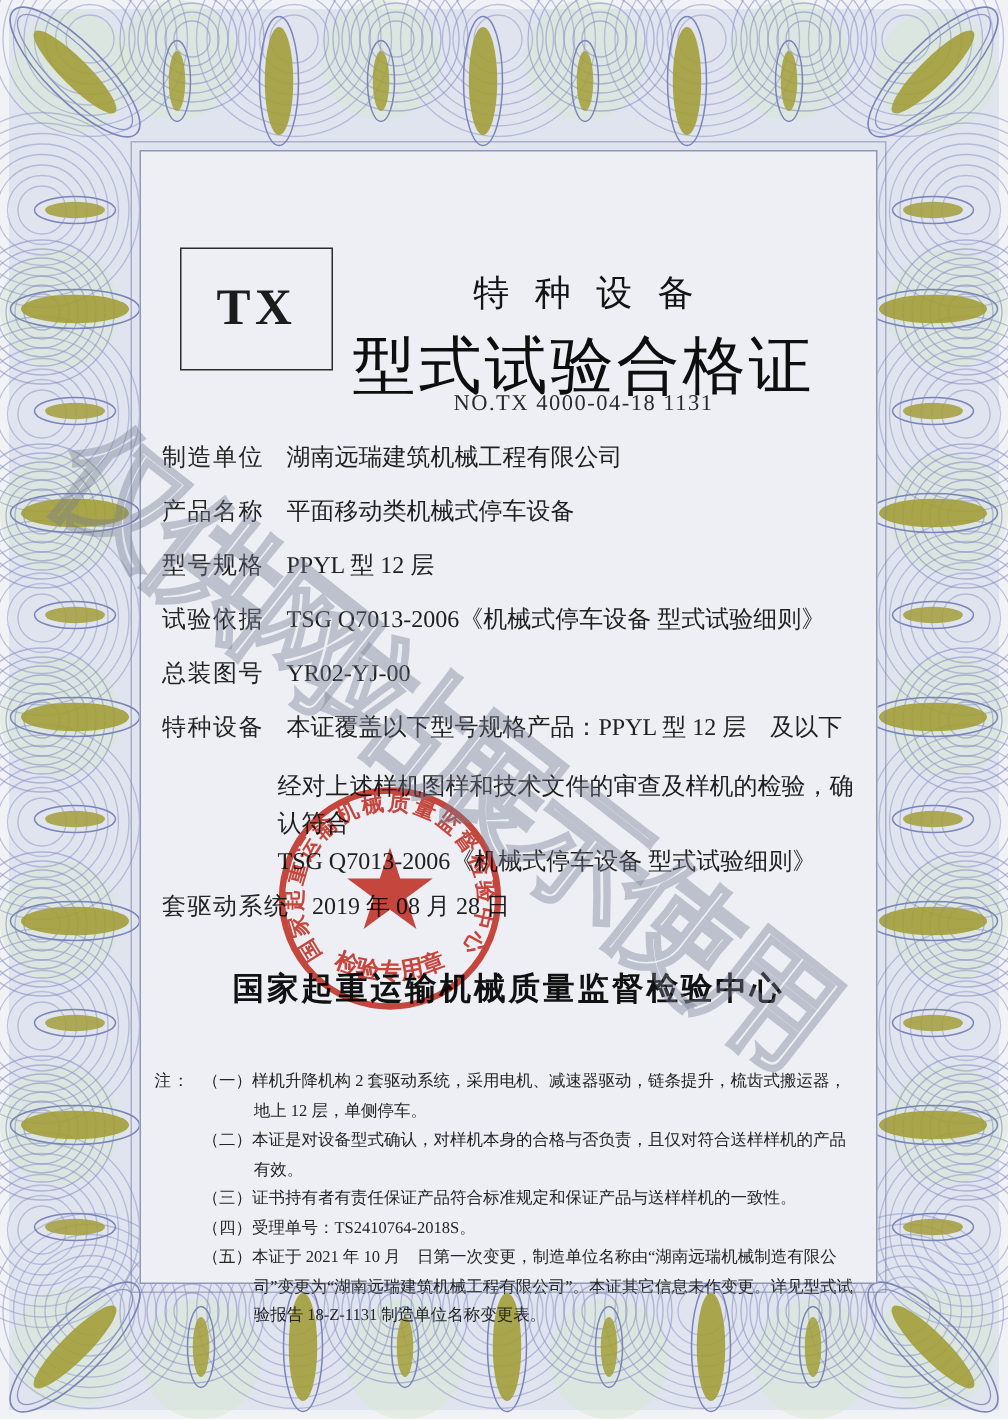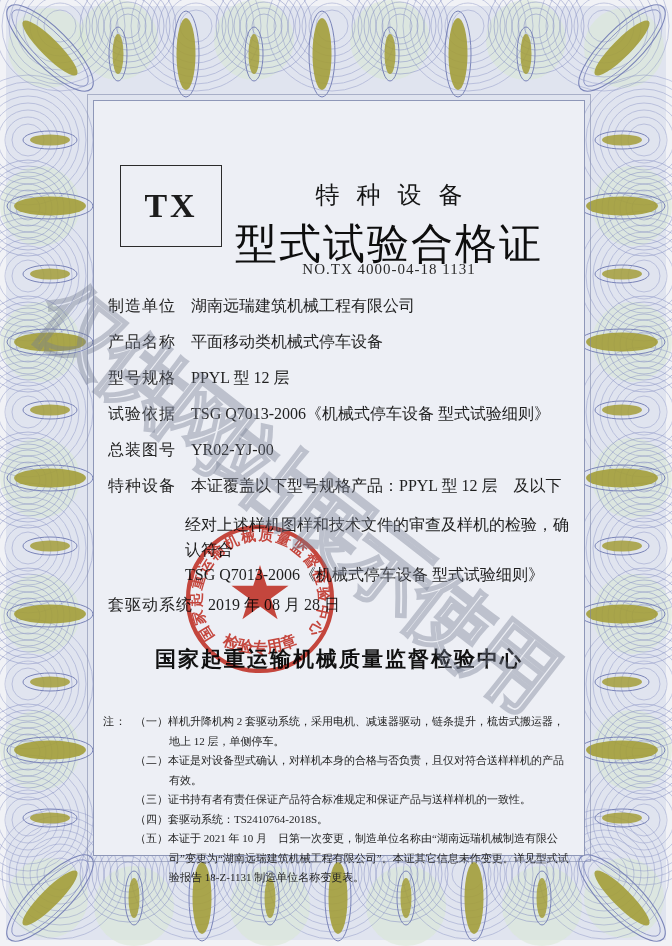--- a/index.html
+++ b/index.html
@@ -281,21 +281,21 @@
     </svg>
 
     <div class="issuer">国家起重运输机械质量监督检验中心</div>
 
     <div class="notes">
       <span class="notes-label">注：</span>
       <ol class="notes-list">
         <li>（一）样机升降机构 2 套驱动系统，采用电机、减速器驱动，链条提升，梳齿式搬运器，地上 12 层，单侧停车。</li>
         <li>（二）本证是对设备型式确认，对样机本身的合格与否负责，且仅对符合送样样机的产品有效。</li>
         <li>（三）证书持有者有责任保证产品符合标准规定和保证产品与送样样机的一致性。</li>
-        <li>（四）套驱动系统：TS2410764-2018S。</li>
+        <li>（四）受理单号：TS2410764-2018S。</li>
         <li>（五）本证于 2021 年 10 月　日第一次变更，制造单位名称由“湖南远瑞机械制造有限公司”变更为“湖南远瑞建筑机械工程有限公司”。本证其它信息未作变更。详见型式试验报告 18-Z-1131 制造单位名称变更表。</li>
       </ol>
     </div>
 
   </div>
 
   <div class="watermark">仅供网站展示使用</div>
 
 </div>
 

